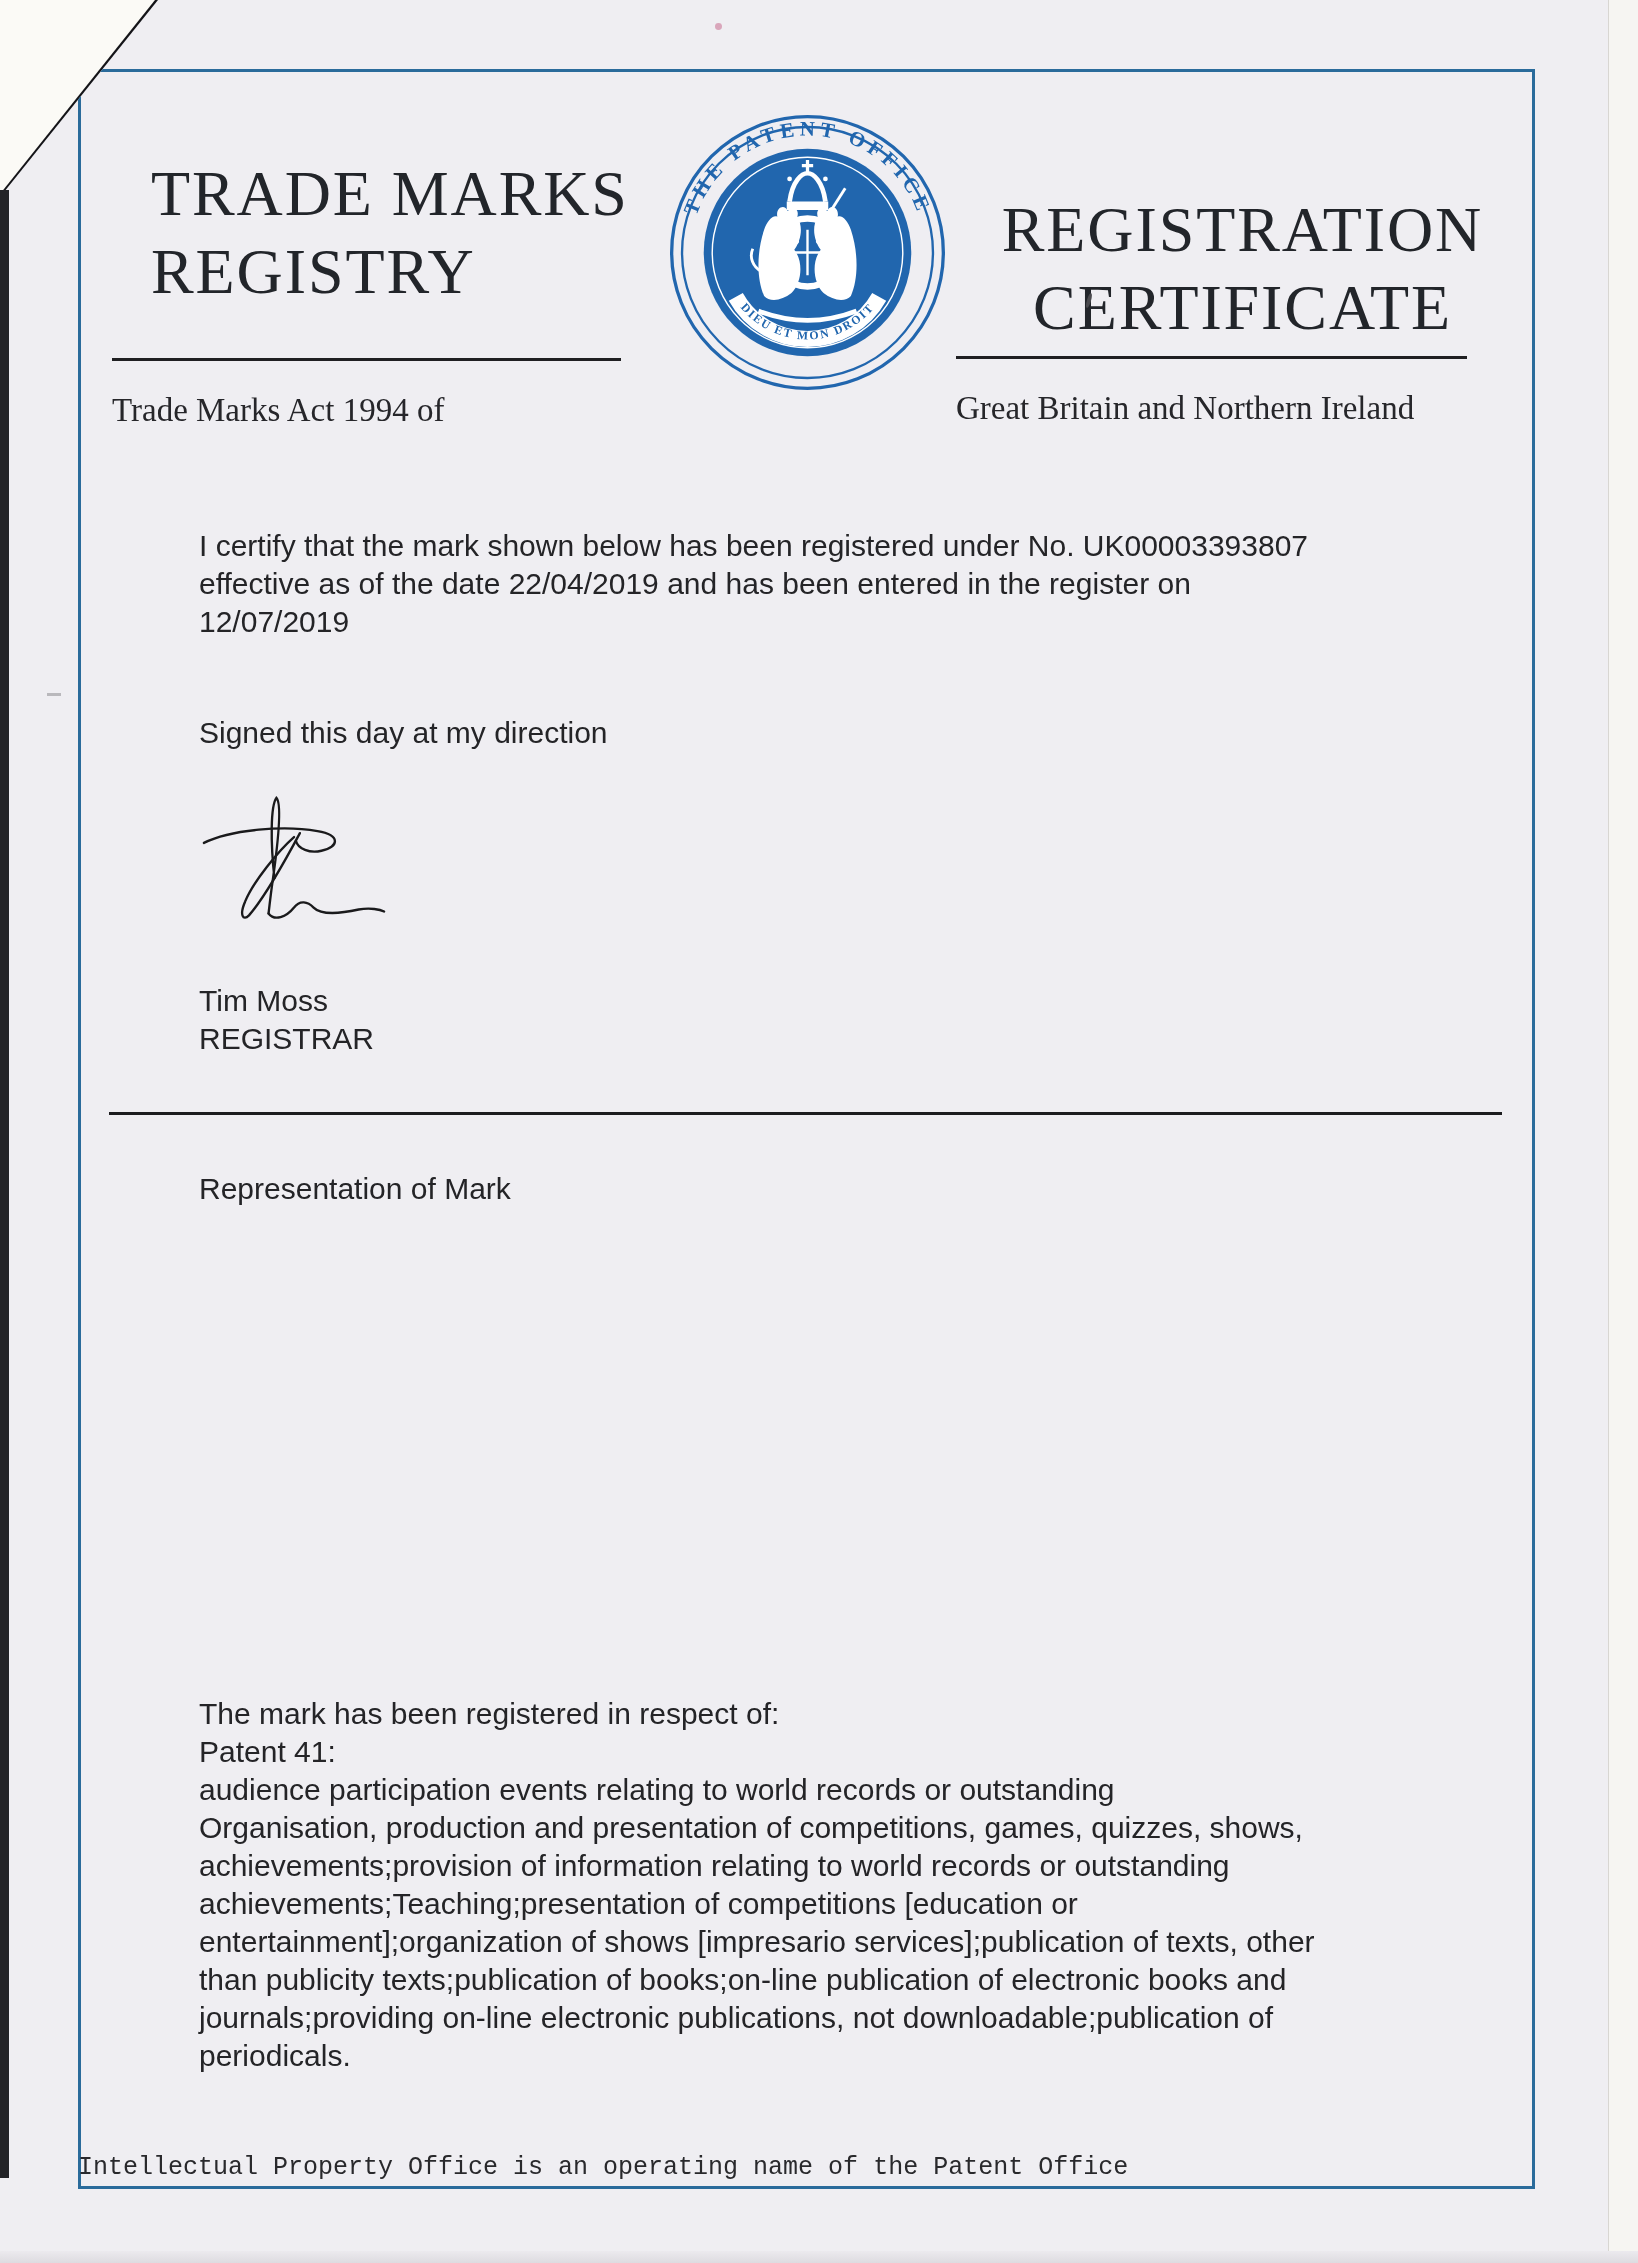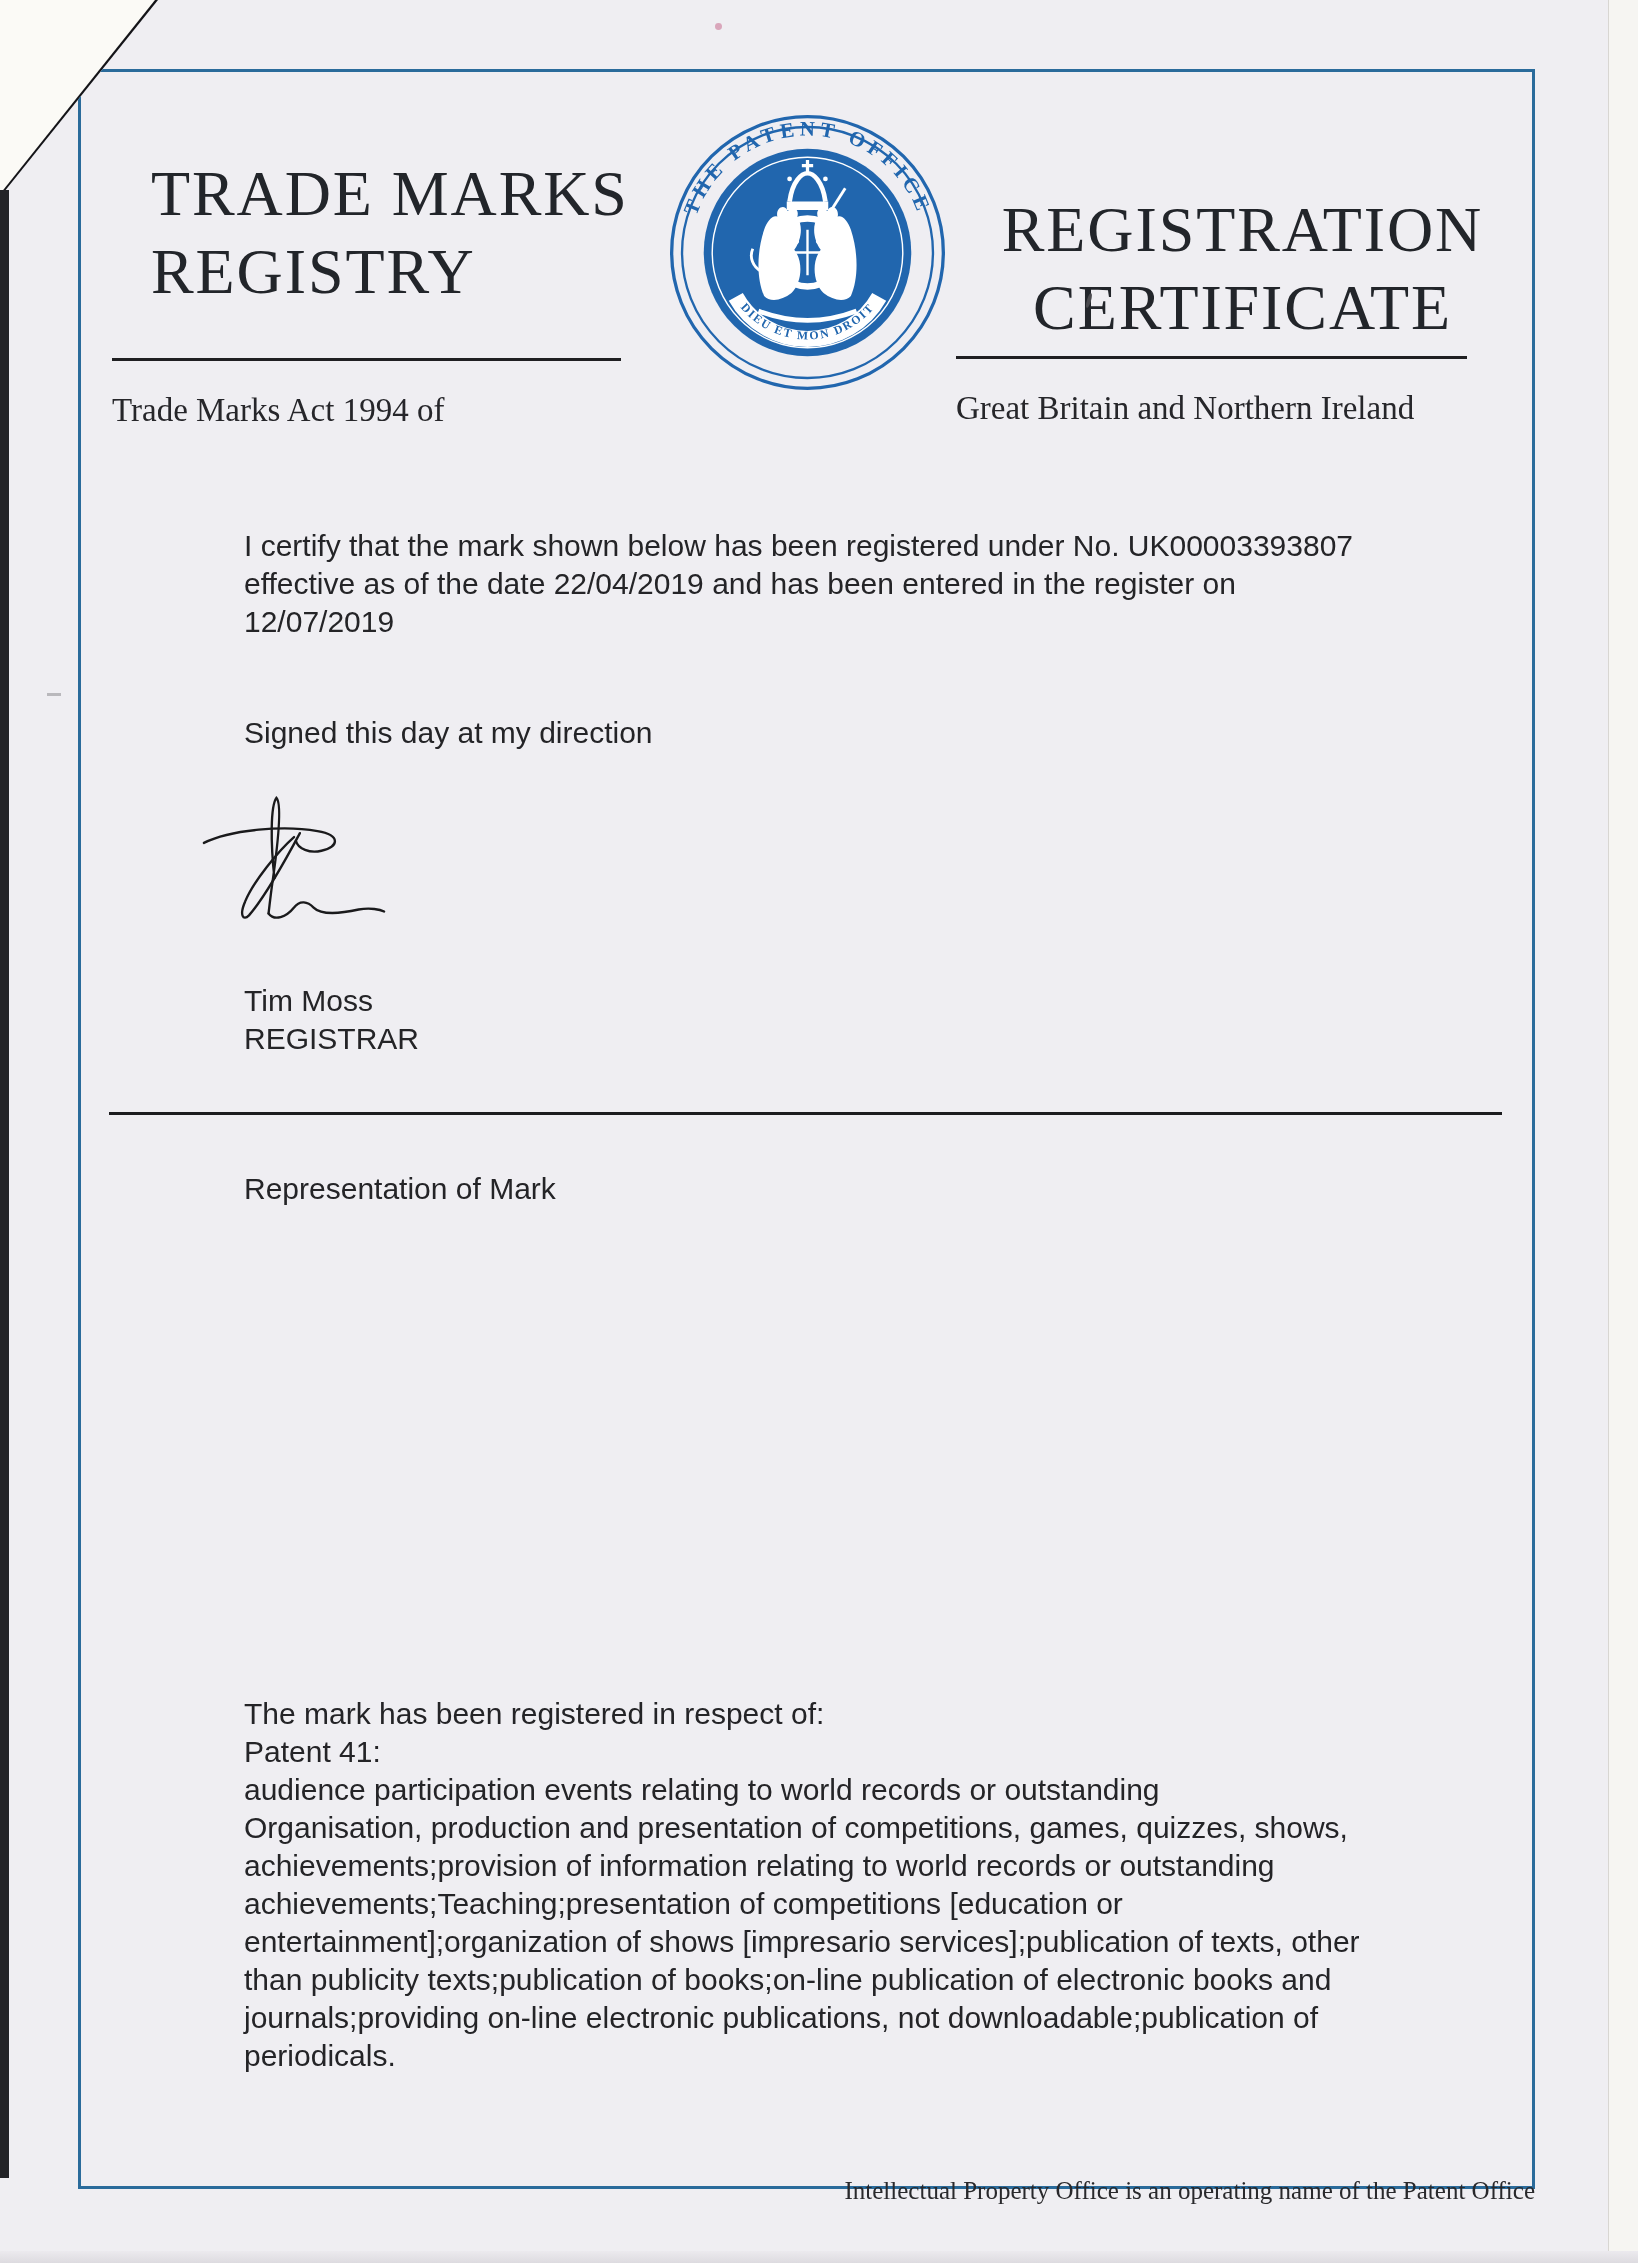--- a/index.html
+++ b/index.html
@@ -32,32 +32,32 @@
          letter-spacing:1.9px;color:#22252a;white-space:nowrap;}
   .title-left{left:151px;top:155px;}
   .title-right{left:990px;top:155px;width:505px;text-align:center;margin-top:36px;}
   .rule{height:2.9px;background:#1f1f22;}
   .rule-left{left:112px;top:358px;width:509px;}
   .rule-right{left:956px;top:356px;width:511px;}
   .subtitle{font-family:"Liberation Serif",serif;font-size:33px;color:#26262a;
             text-align:left;white-space:nowrap;}
   .subtitle-left{left:112px;top:392px;width:509px;}
   .subtitle-right{left:956px;top:390px;width:511px;}
-  .body-text{font-size:30px;line-height:38px;white-space:nowrap;color:#242427;margin-left:45px;}
+  .body-text{font-size:30px;line-height:38px;white-space:nowrap;color:#242427;}
   .certify{left:199px;top:527px;}
   .signed-line{left:199px;top:714px;}
   .signatory{left:199px;top:982px;}
   .divider{left:109px;top:1112px;width:1393px;height:2.9px;background:#1c1c1f;}
   .rep-label{left:199px;top:1170px;}
   .mark-text{left:340px;top:1351px;font-weight:700;font-size:80px;line-height:1;
              letter-spacing:1.9px;color:#1d2024;font-family:"Liberation Sans",sans-serif;}
   .reg-block{left:199px;top:1695px;}
   .reg-block div{line-height:38px;}
-  .footer{left:78px;top:2153px;width:1457px;text-align:right;
-          font-family:Liberation Serif, serif;font-size:25px;color:#29292c;margin-top:24px;}
+  .footer{left:78px;top:2153px;width:1457px;text-align:left;
+          font-family:Liberation Mono, monospace;font-size:25px;color:#29292c;}
   svg{display:block;}
 </style>
 </head>
 <body>
 
 <div class="scan">
 
   <div class="abs corner-black"></div>
   <div class="abs corner-sheet"></div>
 

